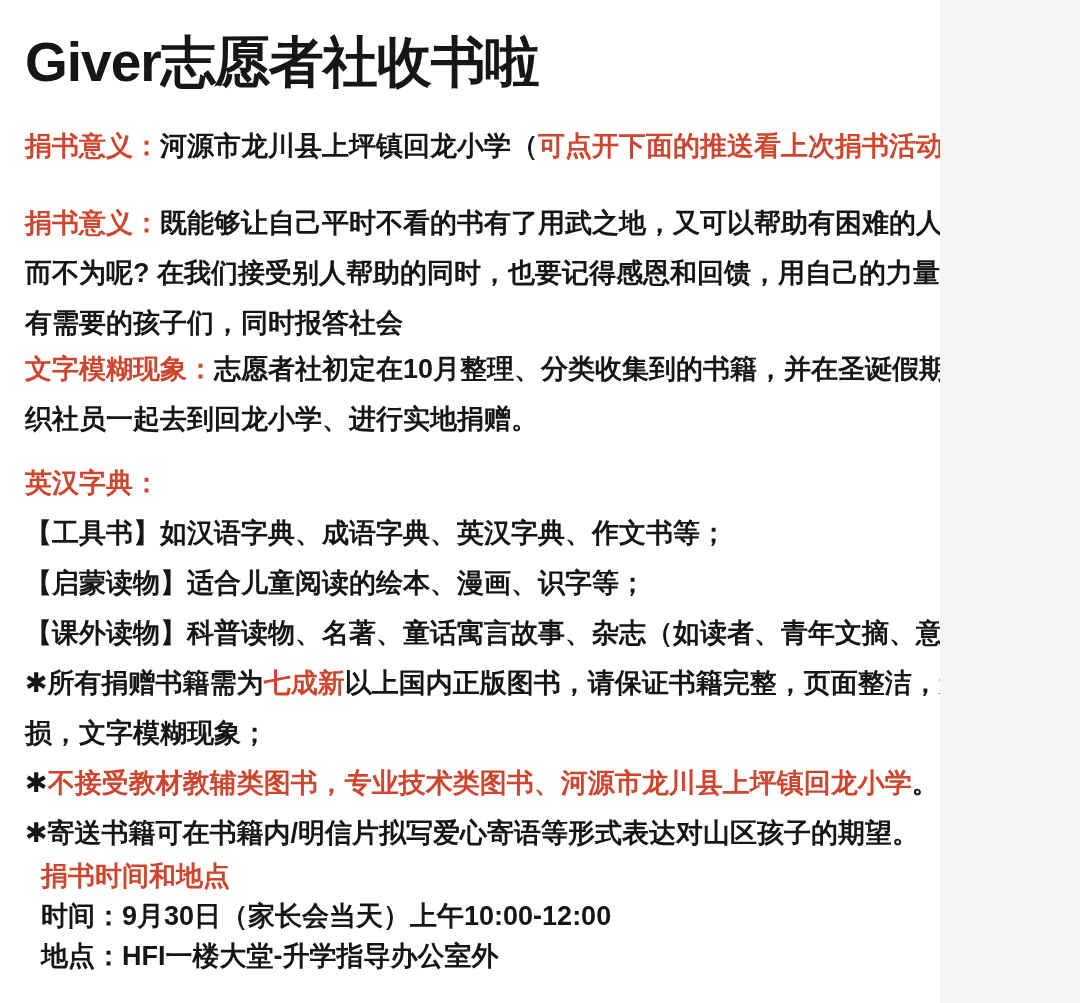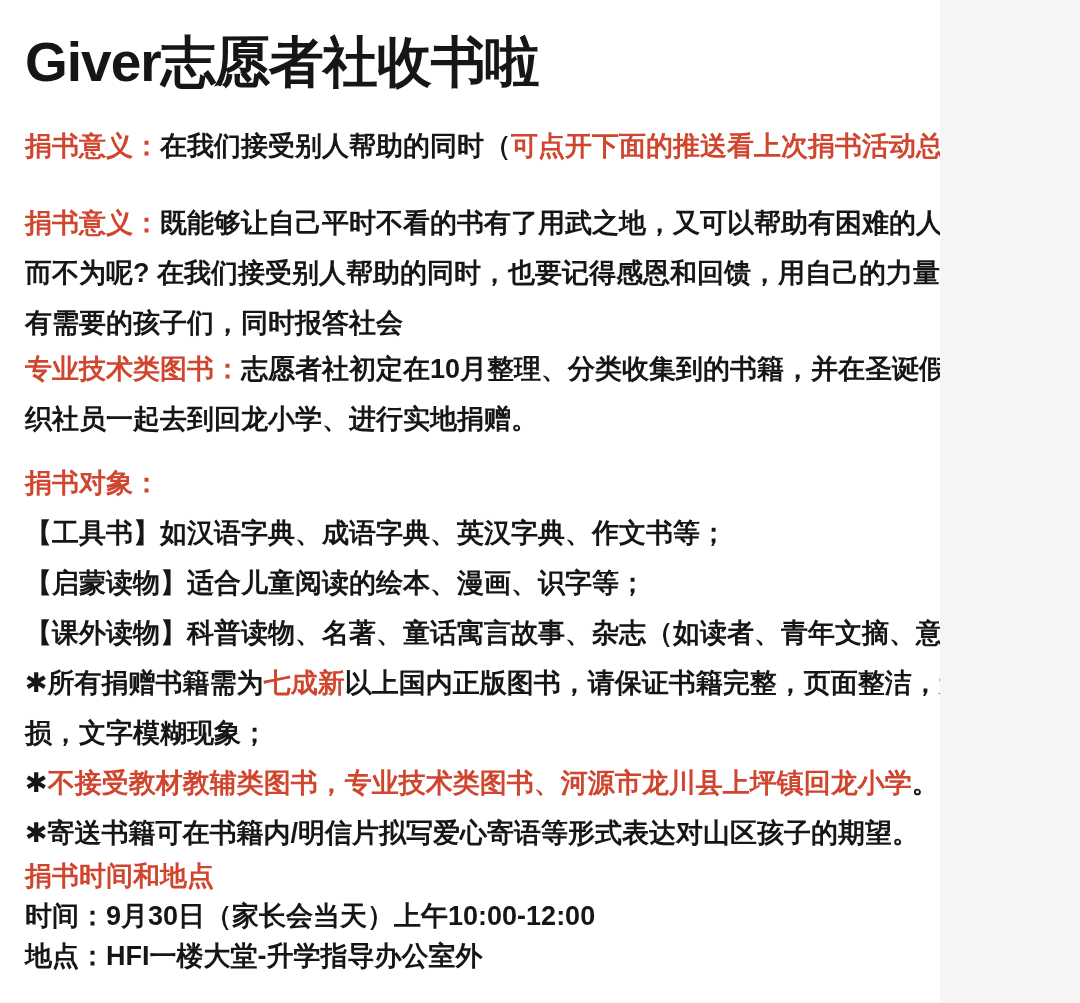--- a/index.html
+++ b/index.html
@@ -38,41 +38,41 @@
     font-size: 27px;
     line-height: 50px;
     white-space: pre-line;
     font-weight: 700;
   }
   .para.target   { top: 126px; line-height: 40px; }
   .para.meaning  { top: 198px; }
   .para.plan     { top: 344px; }
   .para.require  { top: 458px; }
   .para.notes    { top: 658px; }
-  .para.schedule { top: 856px; line-height: 40px; }
+  .para.schedule { top: 856px; line-height: 40px; margin-left: 16px; }
   .seg-red   { color: var(--accent); }
   .seg-black { color: var(--ink); }
 </style>
 </head>
 <body>
 
 <div class="poster">
 
   <h1 class="poster-title">Giver志愿者社收书啦</h1>
 
-  <p class="para target"><span class="seg-red">捐书意义：</span><span class="seg-black">在我们接受别人帮助的同时（</span><span class="seg-red">可点开下面的推送看上次捐书活动总结</span><span class="seg-black">）</span></p>
+  <p class="para target"><span class="seg-red">捐书意义：</span><span class="seg-black">河源市龙川县上坪镇回龙小学（</span><span class="seg-red">可点开下面的推送看上次捐书活动总结</span><span class="seg-black">）</span></p>
 
   <p class="para meaning"><span class="seg-red">捐书意义：</span><span class="seg-black">既能够让自己平时不看的书有了用武之地，又可以帮助有困难的人，何乐
 而不为呢? 在我们接受别人帮助的同时，也要记得感恩和回馈，用自己的力量去帮助
 有需要的孩子们，同时报答社会</span></p>
 
-  <p class="para plan"><span class="seg-red">专业技术类图书：</span><span class="seg-black">志愿者社初定在10月整理、分类收集到的书籍，并在圣诞假期内组
+  <p class="para plan"><span class="seg-red">文字模糊现象：</span><span class="seg-black">志愿者社初定在10月整理、分类收集到的书籍，并在圣诞假期内组
 织社员一起去到回龙小学、进行实地捐赠。</span></p>
 
-  <p class="para require"><span class="seg-red">捐书对象：</span><span class="seg-black">
+  <p class="para require"><span class="seg-red">英汉字典：</span><span class="seg-black">
 【工具书】如汉语字典、成语字典、英汉字典、作文书等；
 【启蒙读物】适合儿童阅读的绘本、漫画、识字等；
 【课外读物】科普读物、名著、童话寓言故事、杂志（如读者、青年文摘、意林等）</span></p>
 
   <p class="para notes"><span class="seg-black">✱所有捐赠书籍需为</span><span class="seg-red">七成新</span><span class="seg-black">以上国内正版图书，请保证书籍完整，页面整洁，无破
 损，文字模糊现象；
 ✱</span><span class="seg-red">不接受教材教辅类图书，专业技术类图书、河源市龙川县上坪镇回龙小学</span><span class="seg-black">。
 ✱寄送书籍可在书籍内/明信片拟写爱心寄语等形式表达对山区孩子的期望。</span></p>
 
   <p class="para schedule"><span class="seg-red">捐书时间和地点</span><span class="seg-black">

